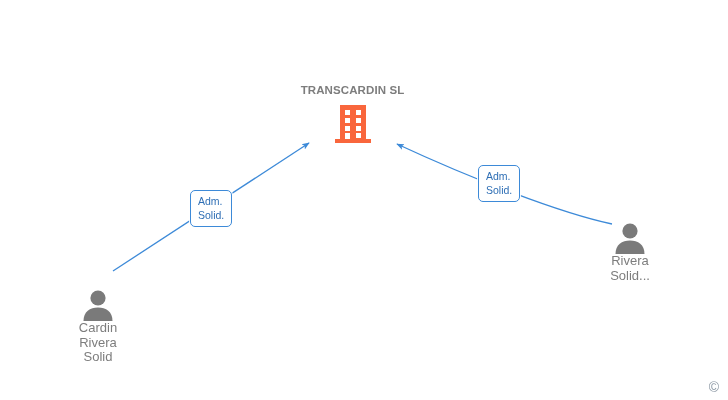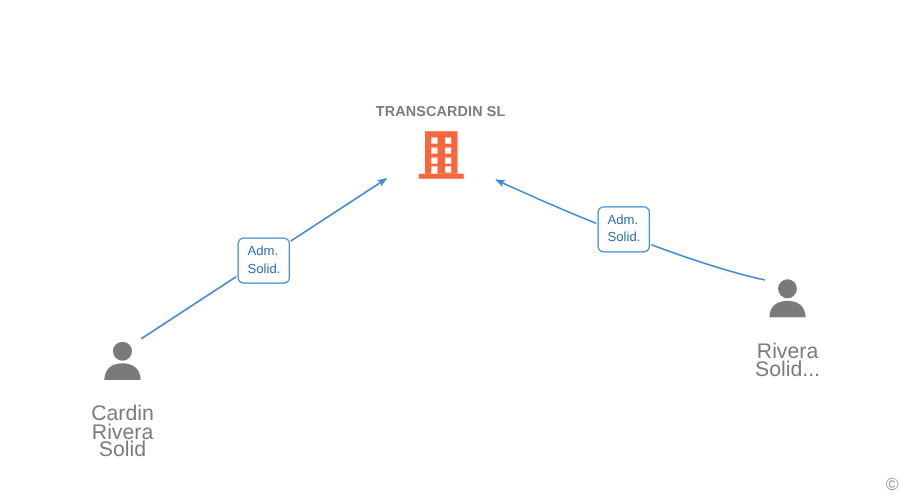--- a/index.html
+++ b/index.html
@@ -53,26 +53,26 @@
     width: 110px;
     text-align: center;
   }
   .person-icon {
     width: 36px;
     height: 32px;
     margin: 0 auto;
     display: block;
   }
   .person-label {
-    margin-top: 20px;
-    font-size: 17px;
+    margin-top: 0;
+    font-size: 13px;
     color: #7d7d7d;
     line-height: 14.5px;
   }
-  #person-left  { left: 43px;  top: 272px; }
+  #person-left  { left: 43px;  top: 289px; }
   #person-right { left: 575px; top: 222px; }
 
   
   .rel-label {
     position: absolute;
     box-sizing: border-box;
     border: 1px solid #3d8ad8;
     border-radius: 5px;
     background: #ffffff;
     color: #2f6fb5;

